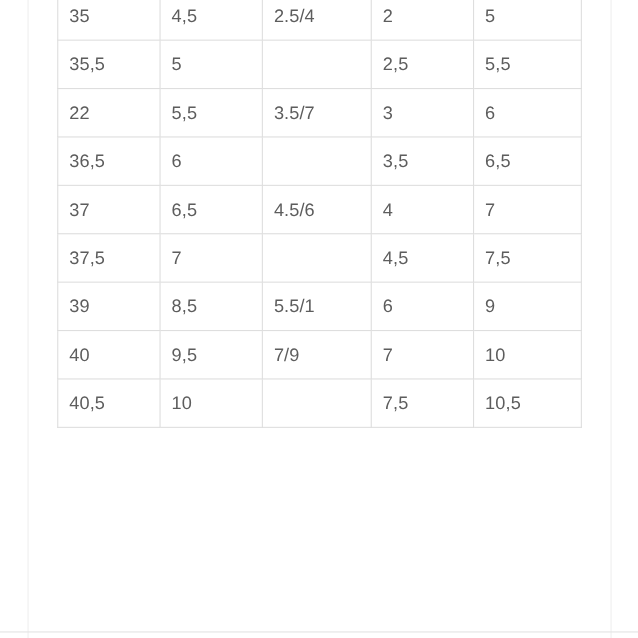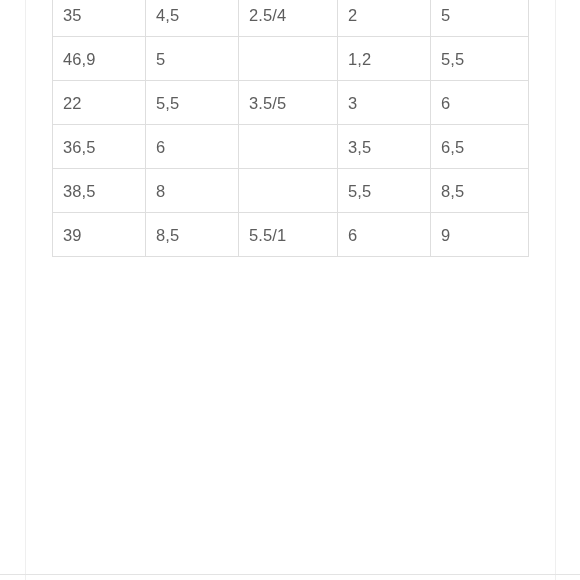--- a/index.html
+++ b/index.html
@@ -102,51 +102,72 @@
       </colgroup>
       <tbody id="size-table-body">
           <tr>
             <td>35</td>
             <td>4,5</td>
             <td>2.5/4</td>
             <td>2</td>
             <td>5</td>
           </tr>
           <tr>
-            <td>46,9</td>
+            <td>35,5</td>
             <td>5</td>
             <td class="empty"></td>
-            <td>1,2</td>
+            <td>2,5</td>
             <td>5,5</td>
           </tr>
           <tr>
             <td>22</td>
             <td>5,5</td>
-            <td>3.5/5</td>
+            <td>3.5/7</td>
             <td>3</td>
             <td>6</td>
           </tr>
           <tr>
             <td>36,5</td>
             <td>6</td>
             <td class="empty"></td>
             <td>3,5</td>
             <td>6,5</td>
           </tr>
           <tr>
-            <td>38,5</td>
-            <td>8</td>
+            <td>37</td>
+            <td>6,5</td>
+            <td>4.5/6</td>
+            <td>4</td>
+            <td>7</td>
+          </tr>
+          <tr>
+            <td>37,5</td>
+            <td>7</td>
             <td class="empty"></td>
-            <td>5,5</td>
-            <td>8,5</td>
+            <td>4,5</td>
+            <td>7,5</td>
           </tr>
           <tr>
             <td>39</td>
             <td>8,5</td>
             <td>5.5/1</td>
             <td>6</td>
             <td>9</td>
           </tr>
+          <tr>
+            <td>40</td>
+            <td>9,5</td>
+            <td>7/9</td>
+            <td>7</td>
+            <td>10</td>
+          </tr>
+          <tr>
+            <td>40,5</td>
+            <td>10</td>
+            <td class="empty"></td>
+            <td>7,5</td>
+            <td>10,5</td>
+          </tr>
         </tbody>
     </table>
   </div>
 
 </div>
 
 </body></html>

